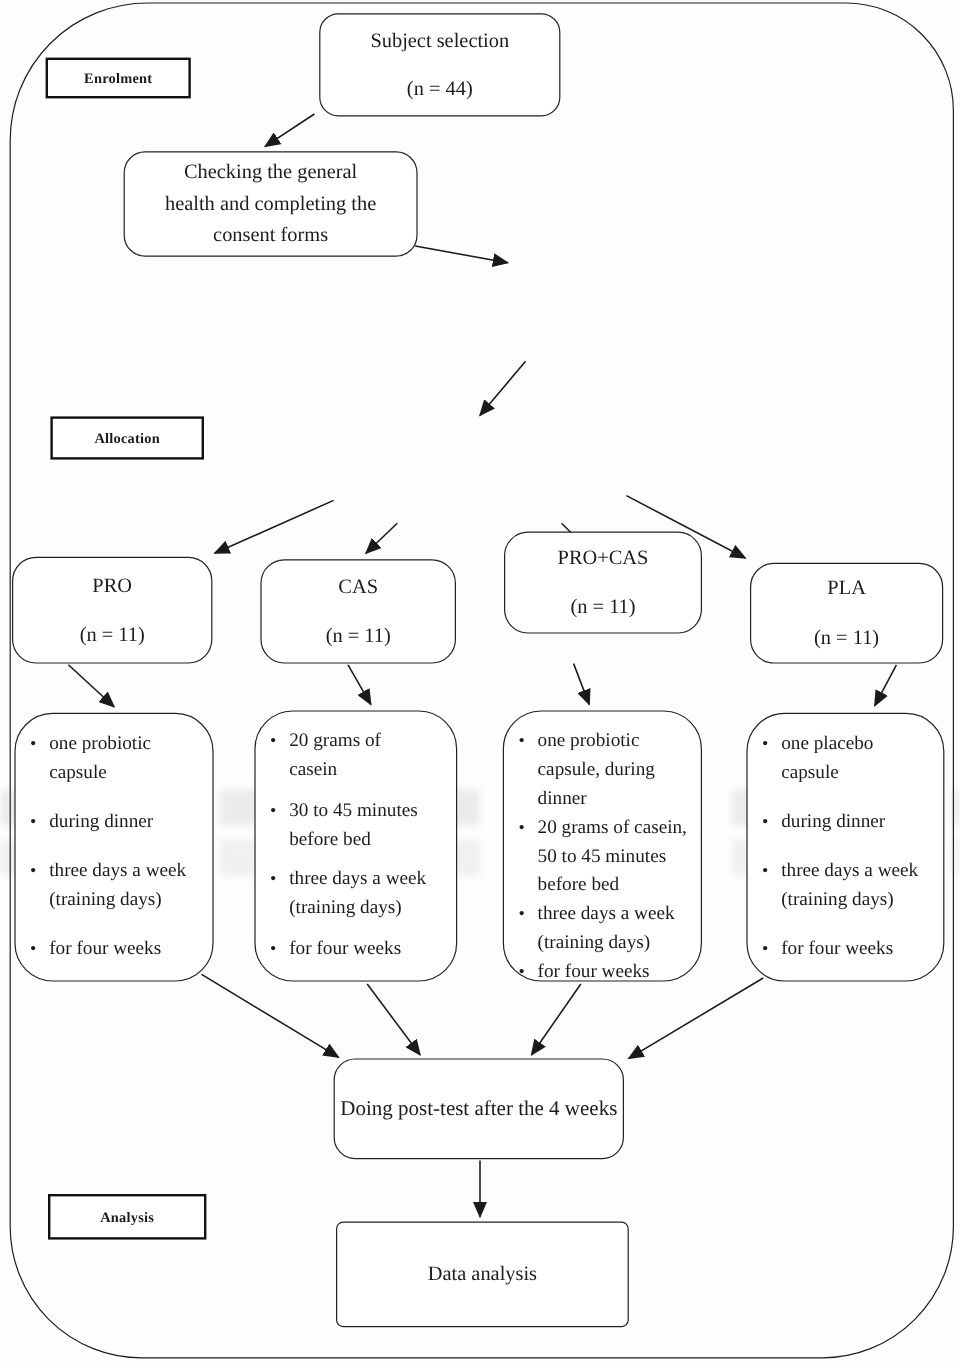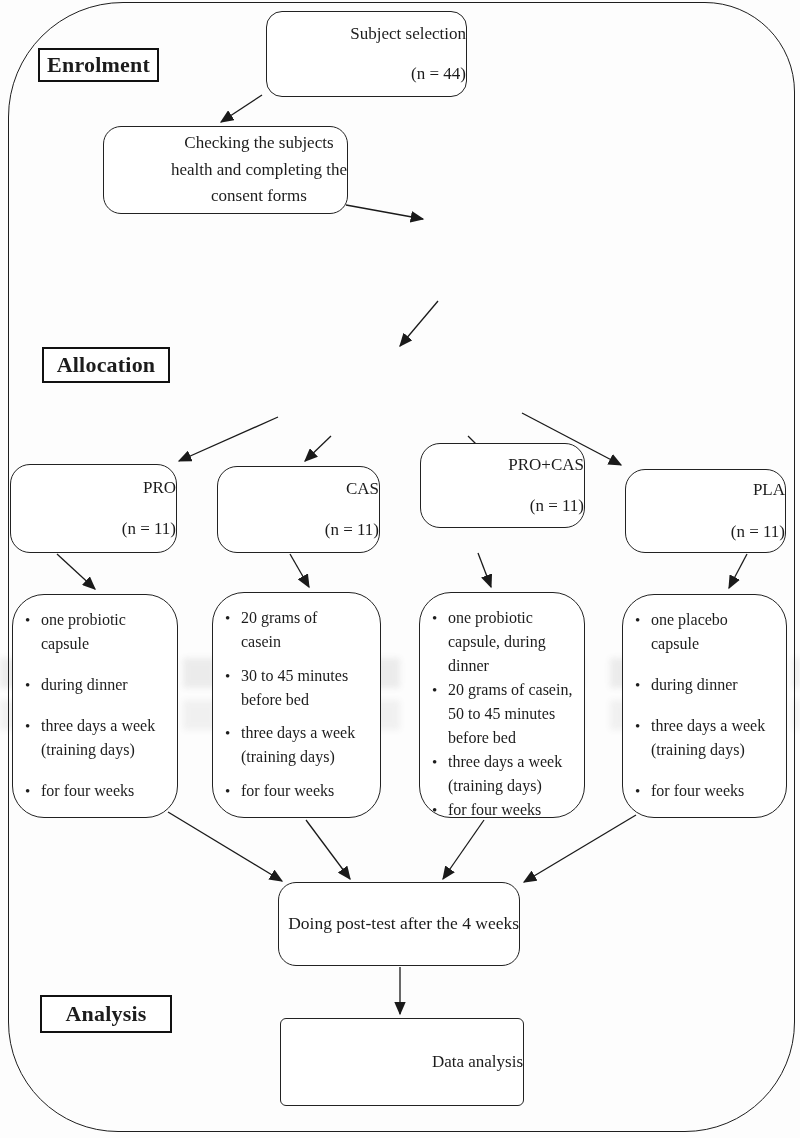--- a/index.html
+++ b/index.html
@@ -10,27 +10,27 @@
   }
   .outer-frame{
     position:absolute;left:8px;top:2px;width:785px;height:1128px;
     border:1.6px solid #1e1e1e;
     border-radius:115px 90px 110px 110px;
     background:transparent;pointer-events:none;
   }
   .node{
     position:absolute;box-sizing:border-box;background:#fff;
     border:1.7px solid #222;display:flex;flex-direction:column;
-    align-items:flex-end;justify-content:center;text-align:center;
+    align-items:center;justify-content:center;text-align:center;
     white-space:pre-line;line-height:1.55;font-size:17px;z-index:3;
   }
   .stage-label{
     position:absolute;box-sizing:border-box;background:#fff;
     border:2.5px solid #111;display:flex;align-items:center;justify-content:center;
-    font-weight:700;font-size:22px;z-index:3;letter-spacing:.2px;
+    font-weight:700;font-size:12px;z-index:3;letter-spacing:.2px;
   }
   .group-box{gap:15px;border-radius:20px;font-family:Liberation Serif, serif;}
   .detail-box{
     position:absolute;box-sizing:border-box;background:#fff;
     border:1.7px solid #222;border-radius:32px;z-index:3;
     display:flex;flex-direction:column;justify-content:space-between;
     padding:13px 6px 14px 12px;font-size:16px;line-height:1.5;
   }
   .bullet-row{display:flex;align-items:flex-start;text-align:left;}
   .bullet-dot{font-size:15px;line-height:24px;width:16px;flex:0 0 16px;text-align:left;}
@@ -87,21 +87,21 @@
   <div class="stage-label" style="left:42px;top:347px;width:128px;height:36px">
     <span>Allocation</span>
   </div>
 
   <div class="node" style="left:266px;top:11px;width:201px;height:86px;border-radius:16px;gap:14px">
     <span>Subject selection</span>
     <span>(n = 44)</span>
   </div>
 
   <div class="node" style="left:103px;top:126px;width:245px;height:88px;border-radius:18px">
-    <span>Checking the subjects
+    <span>Checking the general
 health and completing the
 consent forms</span>
   </div>
 
 
 
   <div class="node group-box" style="left:10px;top:464px;width:167px;height:89px">
     <span>PRO</span>
     <span>(n = 11)</span>
   </div>

